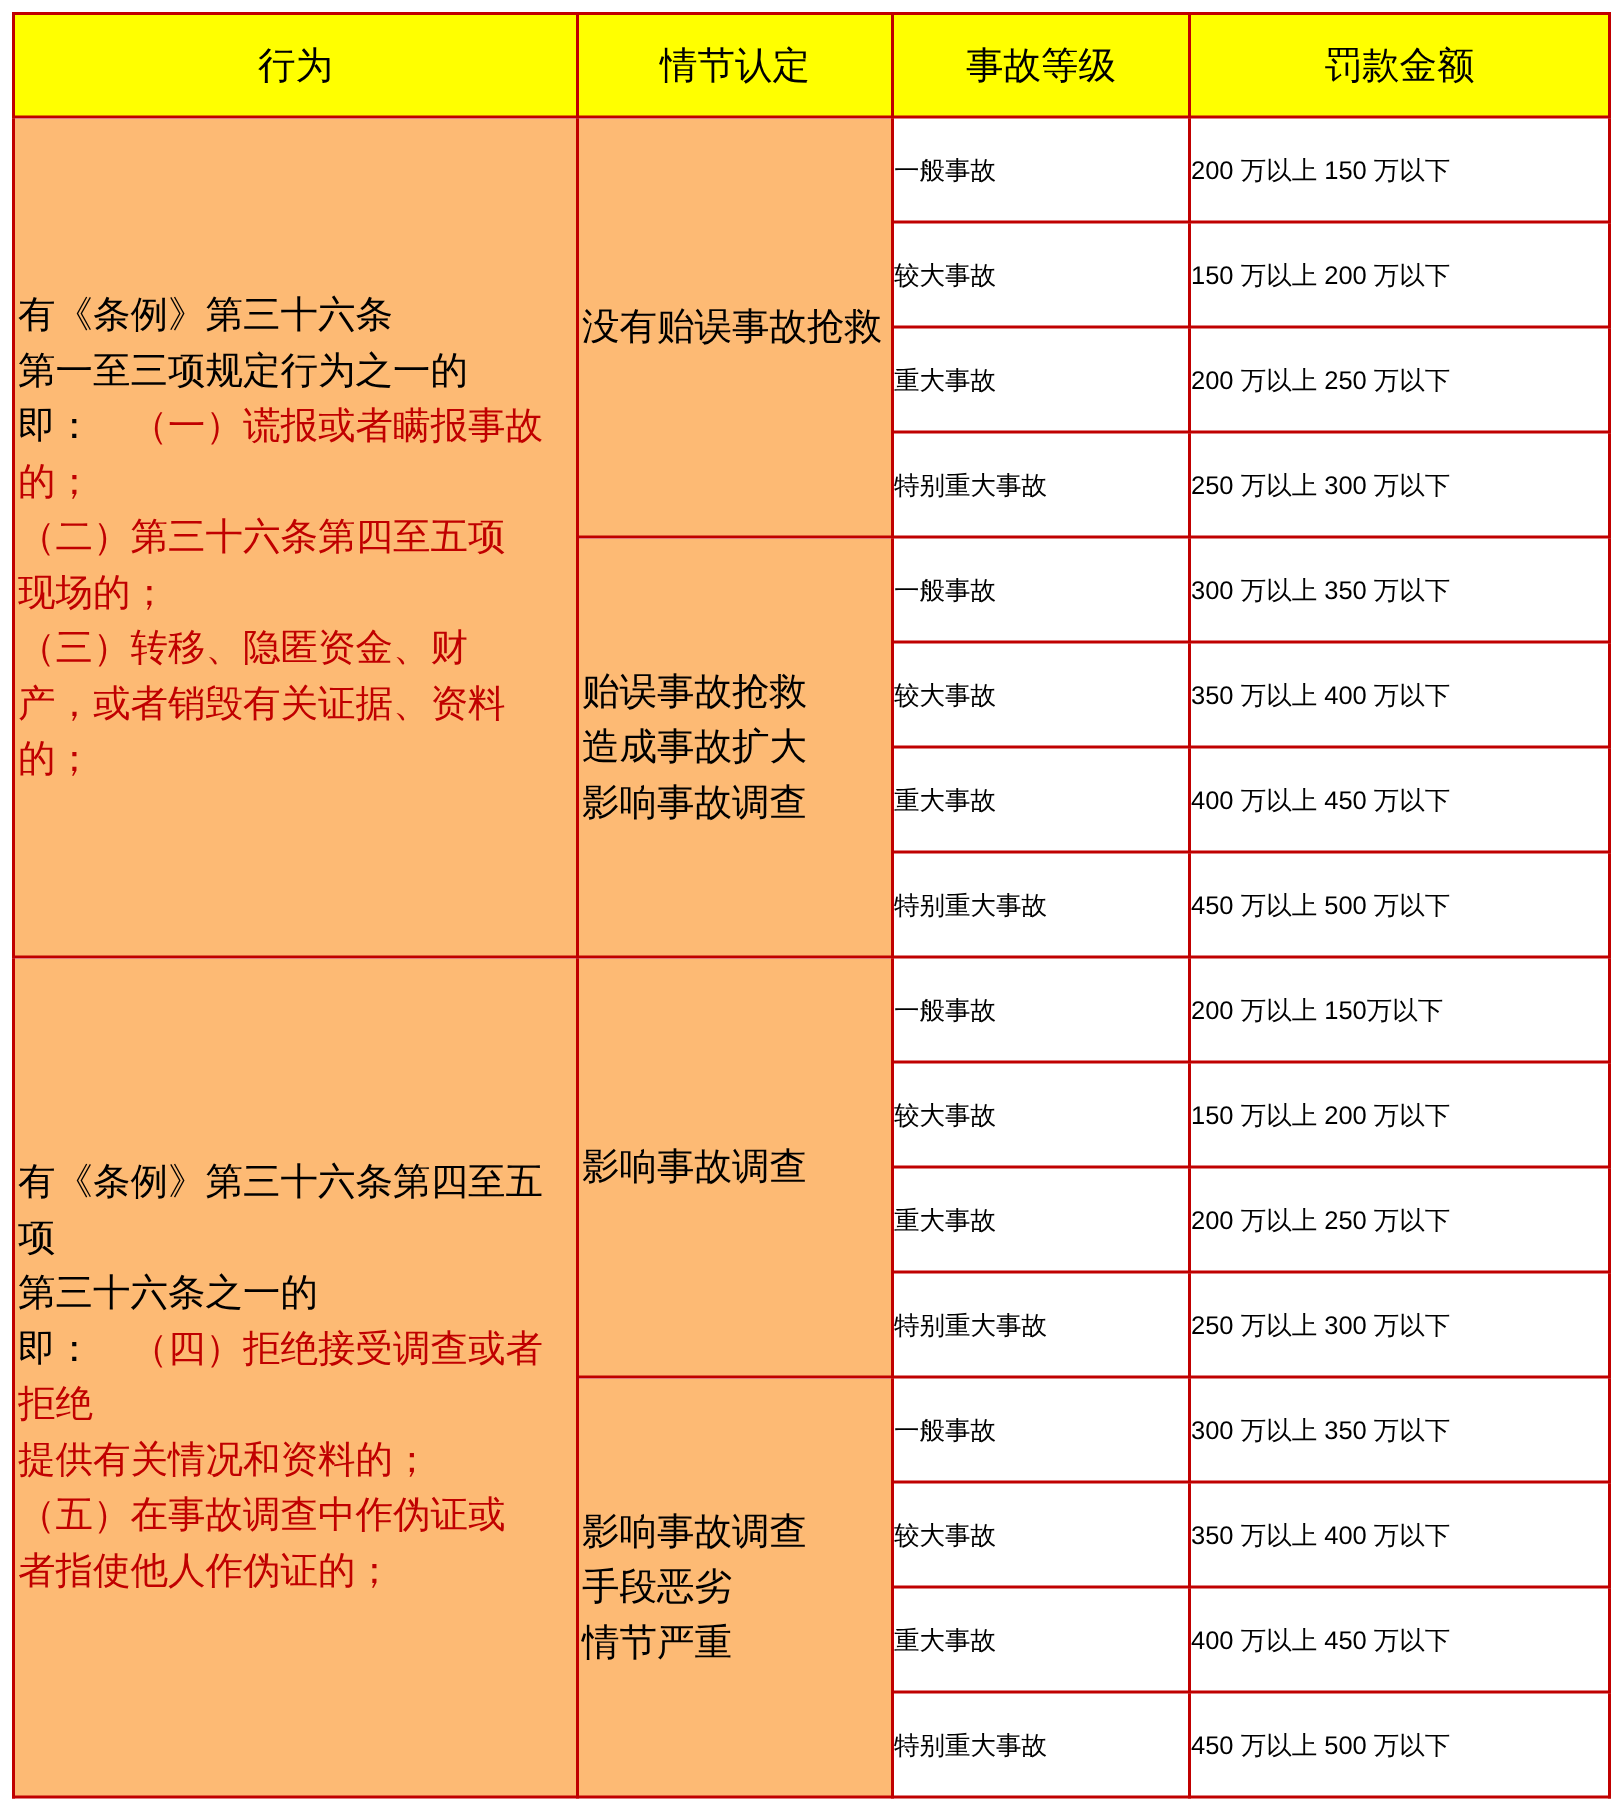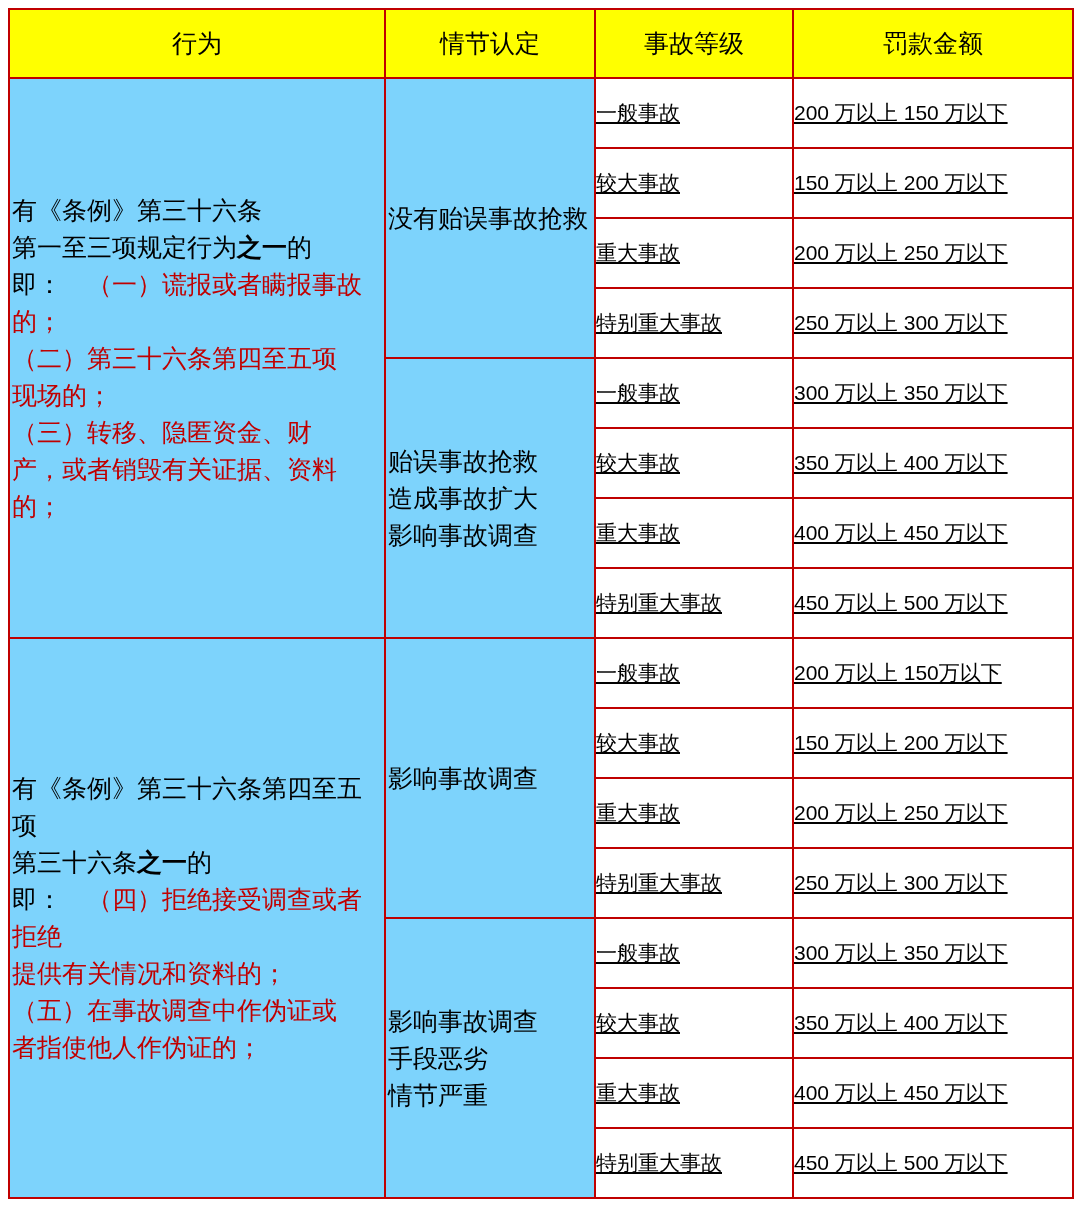--- a/index.html
+++ b/index.html
@@ -22,34 +22,33 @@
   }
   thead th {
     background: #ffff00;
     height: 69px;
     font-size: 25px;
     font-weight: normal;
     color: #000000;
   }
   tbody tr { height: 70px; }
   td.level-cell, td.fine-cell {
-    font-size: 21px;
+    font-size: 17px;
     background: #ffffff;
     white-space: nowrap;
-    text-decoration: underline;
   }
   td.behavior-cell, td.circumstance-cell {
     font-size: 25px;
     line-height: 37px;
-    background: #7dd3fc;
+    background: #fdba74;
     padding: 4px 2px;
   }
   .seg-black { color: #000000; }
   .seg-red { color: #c00000; }
-  .seg-bold { font-weight: bold; margin-top: 35px; }
+  .seg-bold { font-weight: normal; margin-top: 35px; }
 </style>
 </head>
 <body>
 
 <table class="penalty">
   <colgroup>
     <col style="width:376px">
     <col style="width:210px">
     <col style="width:198px">
     <col style="width:280px">

